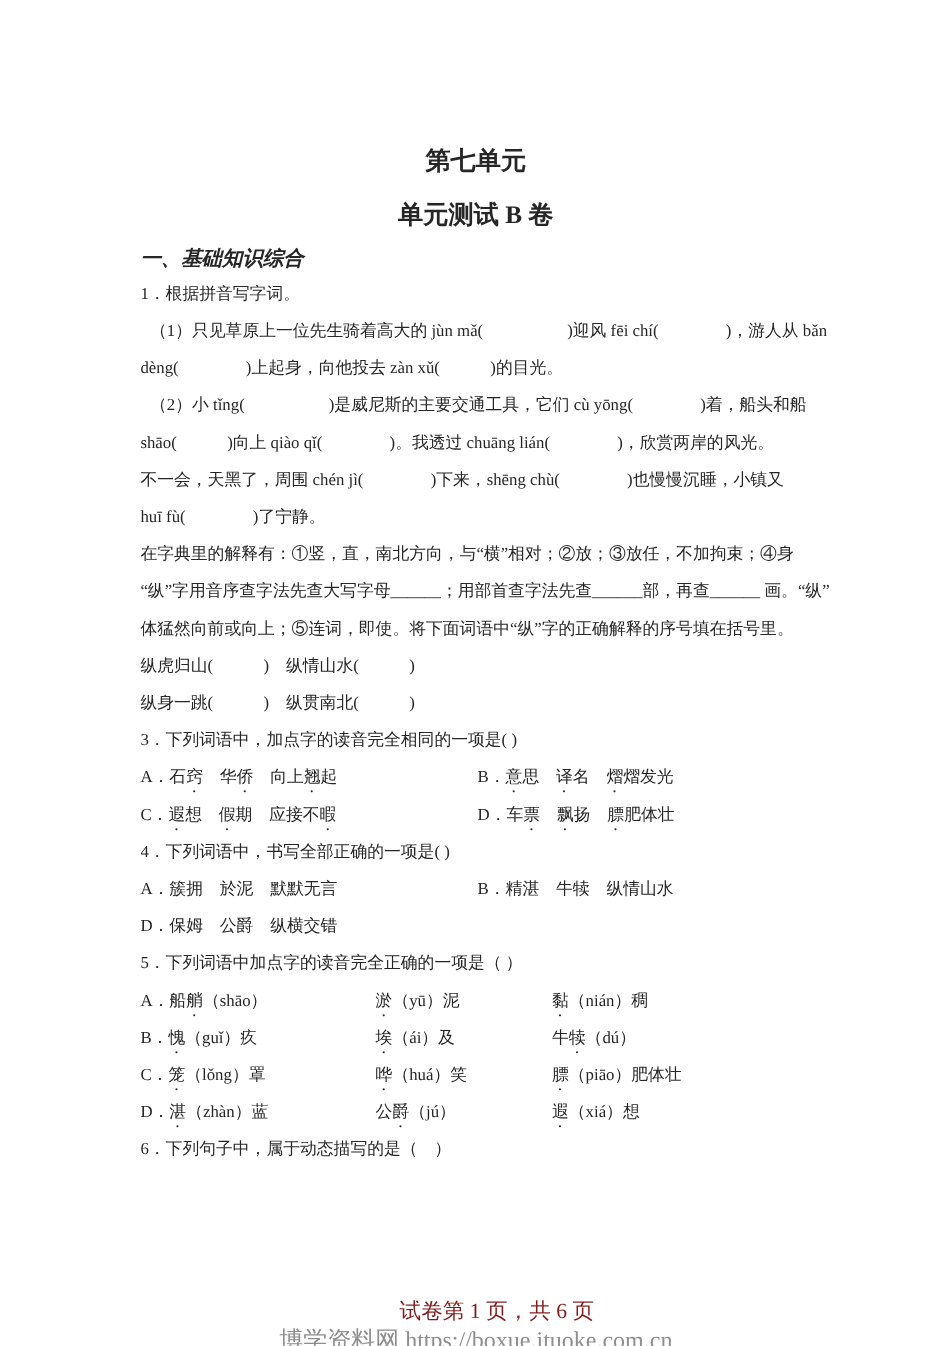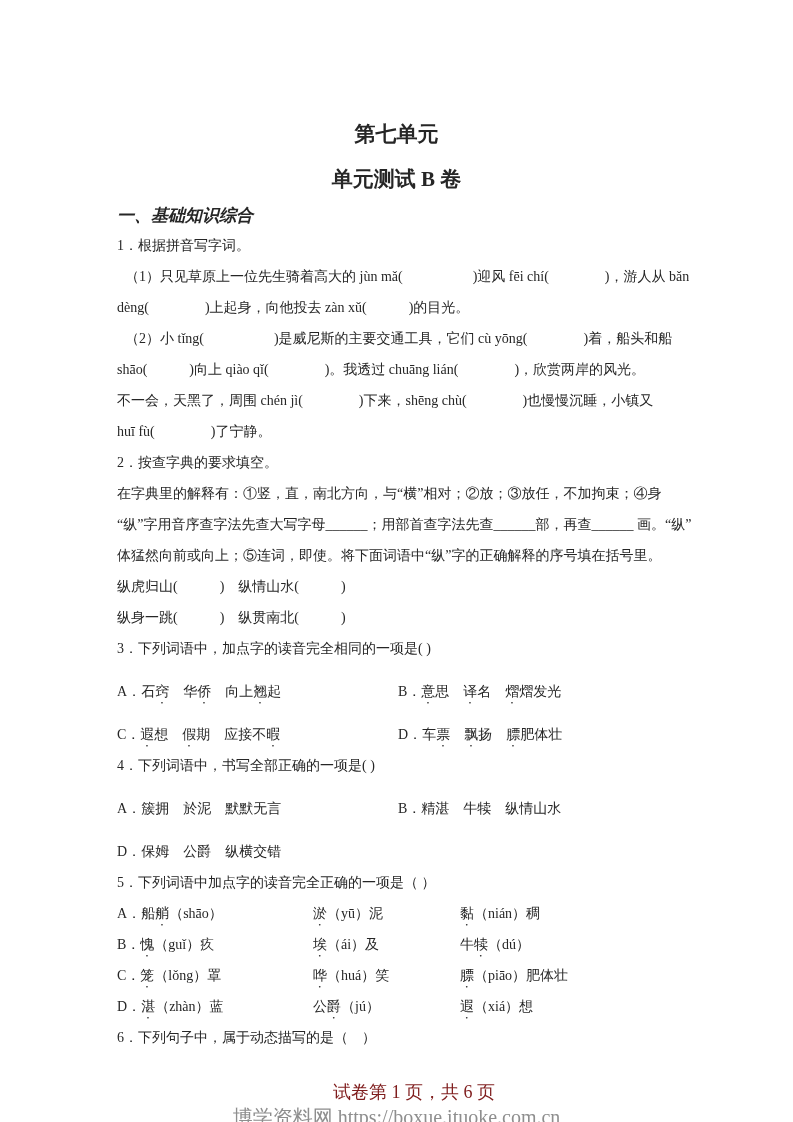--- a/index.html
+++ b/index.html
@@ -7,21 +7,21 @@
   .page {
     width: 793px; height: 1122px; position: relative; margin: 0 auto;
     background: #ffffff; color: #262626; overflow: hidden;
     font-family: "Liberation Serif", "DejaVu Serif", serif;
   }
   .inner { padding: 112px 117px 0 117px; }
   .doc-title { margin: 0; font-size: 21px; line-height: 45px; font-weight: 700; text-align: center; }
   .section-heading { margin: 0; font-size: 17px; line-height: 28px; font-weight: 700; text-align: left; font-style: italic; }
   .line { margin: 0; font-size: 14px; line-height: 31px; white-space: pre; font-weight: 400; }
   .indent { padding-left: 8px; }
-  .opt2 { display: grid; grid-template-columns: 281px auto; margin-top: 12px; }
+  .opt2 { display: grid; grid-template-columns: 281px auto; }
   .opt3 { display: grid; grid-template-columns: 196px 147px auto; }
   .cell { white-space: pre; }
   .dot {
     -webkit-text-emphasis: filled dot #262626; text-emphasis: filled dot #262626;
     -webkit-text-emphasis-position: under right; text-emphasis-position: under right;
   }
   .watermark {
     position: absolute; top: 1075px; left: 50%; transform: translateX(-50%);
     font-family: Liberation Serif, serif;
     font-size: 20px; line-height: 28px; color: #8e8e8e; white-space: pre; margin-top: 28px;
@@ -42,21 +42,20 @@
     <h2 class="section-heading">一、基础知识综合</h2>
 
     <p class="line">1．根据拼音写字词。</p>
     <p class="line indent">（1）只见草原上一位先生骑着高大的 jùn mǎ(　　　　　)迎风 fēi chí(　　　　)，游人从 bǎn</p>
     <p class="line">dèng(　　　　)上起身，向他投去 zàn xǔ(　　　)的目光。</p>
     <p class="line indent">（2）小 tǐng(　　　　　)是威尼斯的主要交通工具，它们 cù yōng(　　　　)着，船头和船</p>
     <p class="line">shāo(　　　)向上 qiào qǐ(　　　　)。我透过 chuāng lián(　　　　)，欣赏两岸的风光。</p>
     <p class="line">不一会，天黑了，周围 chén jì(　　　　)下来，shēng chù(　　　　)也慢慢沉睡，小镇又</p>
     <p class="line">huī fù(　　　　)了宁静。</p>
 
-    <p class="line">2．按查字典的要求填空。</p>
     <p class="line">在字典里的解释有：①竖，直，南北方向，与“横”相对；②放；③放任，不加拘束；④身</p>
     <p class="line">“纵”字用音序查字法先查大写字母______；用部首查字法先查______部，再查______ 画。“纵”</p>
     <p class="line">体猛然向前或向上；⑤连词，即使。将下面词语中“纵”字的正确解释的序号填在括号里。</p>
     <p class="line">纵虎归山(　　　)　纵情山水(　　　)</p>
     <p class="line">纵身一跳(　　　)　纵贯南北(　　　)</p>
 
     <p class="line">3．下列词语中，加点字的读音完全相同的一项是( )</p>
     <div class="line opt2">
       <span class="cell"><span>A．</span><span>石<span class="dot">窍</span>　华<span class="dot">侨</span>　向上<span class="dot">翘</span>起</span></span>
       <span class="cell"><span>B．</span><span><span class="dot">意</span>思　<span class="dot">译</span>名　<span class="dot">熠</span>熠发光</span></span>

